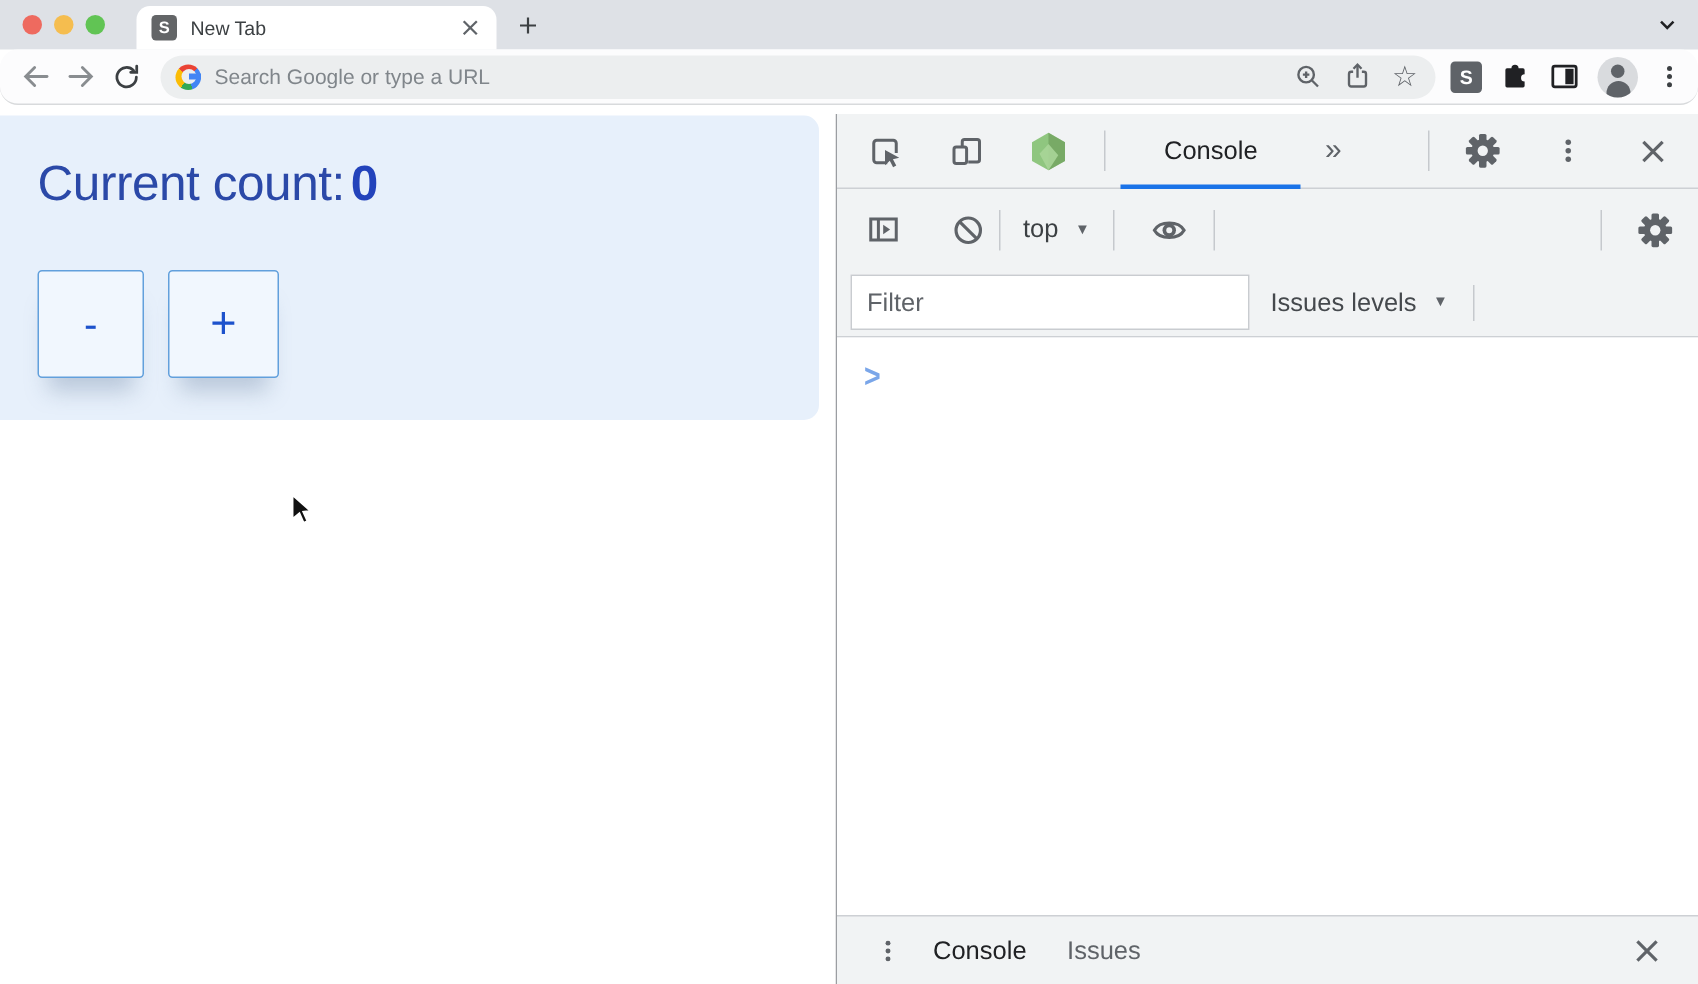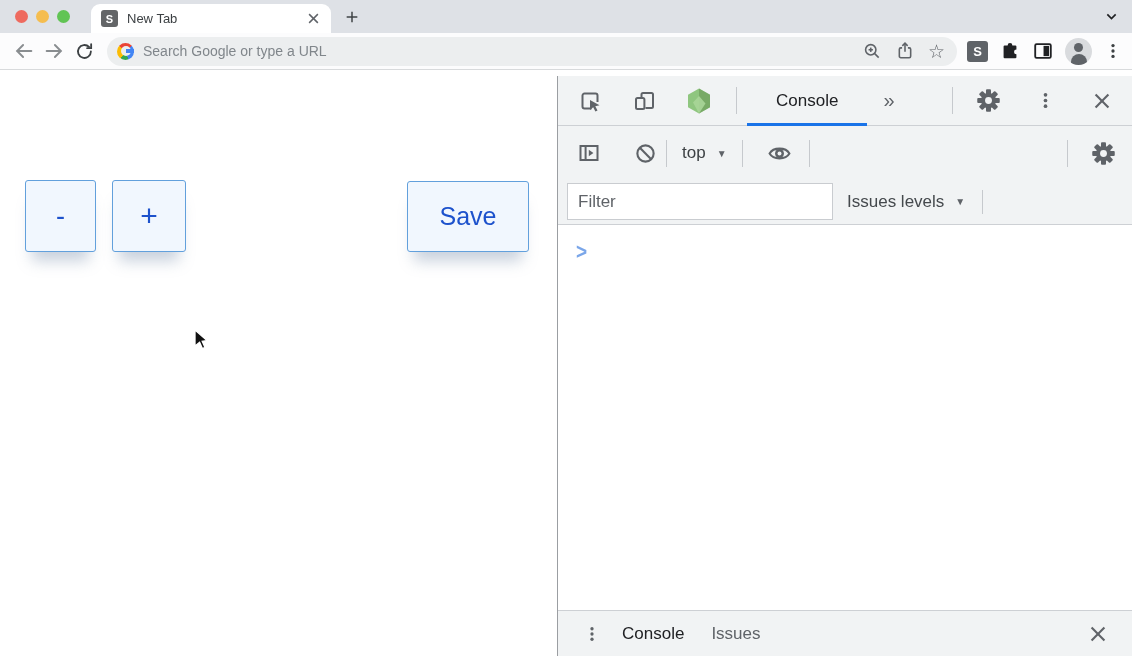--- a/index.html
+++ b/index.html
@@ -13,21 +13,21 @@
   .light { width:13px; height:13px; border-radius:50%; }
   .light.red { background:#ee6a5f; } .light.yellow { background:#f5bd4f; } .light.green { background:#61c454; }
   .tab { margin-left:21px; width:240px; height:29px; background:#fff; border-radius:9px 9px 0 0; display:flex; align-items:center; padding:0 10px; }
   .favicon { width:17px; height:17px; border-radius:3px; background:#636567; color:#fff; font-size:11px; font-weight:bold; display:flex; align-items:center; justify-content:center; }
   .tab-title { margin-left:9px; font-size:13px; color:#3c4043; flex:1; }
   .icon-btn { display:flex; align-items:center; justify-content:center; background:none; border:none; cursor:default; }
   .newtab { align-self:center; margin-left:13px; }
   .tab-chevron { align-self:center; margin-left:auto; margin-right:13px; }
 
   
-  .toolbar { position:absolute; top:33px; left:0; right:0; height:37px; background:#fcfcfd; border-bottom:1px solid #d8dadc; display:flex; align-items:center; padding:0 9px; }
+  .toolbar { position:absolute; top:33px; left:0; right:0; height:37px; background:#fcfcfd; border-bottom:1px solid #d8dadc; display:flex; align-items:center; padding:0 9px;border-radius:12px; }
   .nav { width:30px; height:30px; }
   .omnibox { flex:1; height:29px; background:#eceeef; border-radius:15px; display:flex; align-items:center; padding:0 10px; margin:0 8px; }
   .g-ring { position:relative; width:17px; height:17px; border-radius:50%; flex:none;
             background:conic-gradient(#ea4335 0 45deg,#4285f4 45deg 160deg,#34a853 160deg 215deg,#fbbc05 215deg 315deg,#ea4335 315deg 360deg); }
   .g-ring::before { content:""; position:absolute; left:3.5px; top:3.5px; width:10px; height:10px; border-radius:50%; background:#eceeef; }
   .g-ring::after { content:""; position:absolute; right:0; top:6.5px; width:8px; height:4px; background:#4285f4; }
   .omnibox input { flex:1; border:none; outline:none; background:transparent; font-size:14px; color:#202124; margin-left:9px; font-family:"Liberation Sans",sans-serif; }
   .omnibox input::placeholder { color:#80868b; }
   .box-icons { display:flex; align-items:center; gap:13px; margin-right:2px; }
   .star { font-size:19px; color:#5f6368; line-height:1; }
@@ -185,23 +185,27 @@
             <circle cx="12" cy="12" r="2"></circle>
             <circle cx="12" cy="18.5" r="2"></circle>
           </svg>
       </button>
     </div>
   </div>
 
   <div class="content">
 
     <div class="page">
+      <div class="hero">
+        <div class="heading">
+          <span>Current count:</span><b>0</b>
+        </div>
+      </div>
       <button class="cbtn btn-minus">-</button>
       <button class="cbtn btn-plus">+</button>
-      <button class="cbtn btn-save">Save</button>
       <span class="cursor">
         <svg width="16" height="22" viewBox="0 0 16 22">
             <polygon points="1,1 1,17 5.6,13.2 8.4,19.6 11,18.4 8.2,12.2 13,11.6" fill="#111" stroke="#fff" stroke-width="1.3"></polygon>
           </svg>
       </span>
     </div>
 
     <div class="devtools">
 
       <div class="dt-tabbar">

